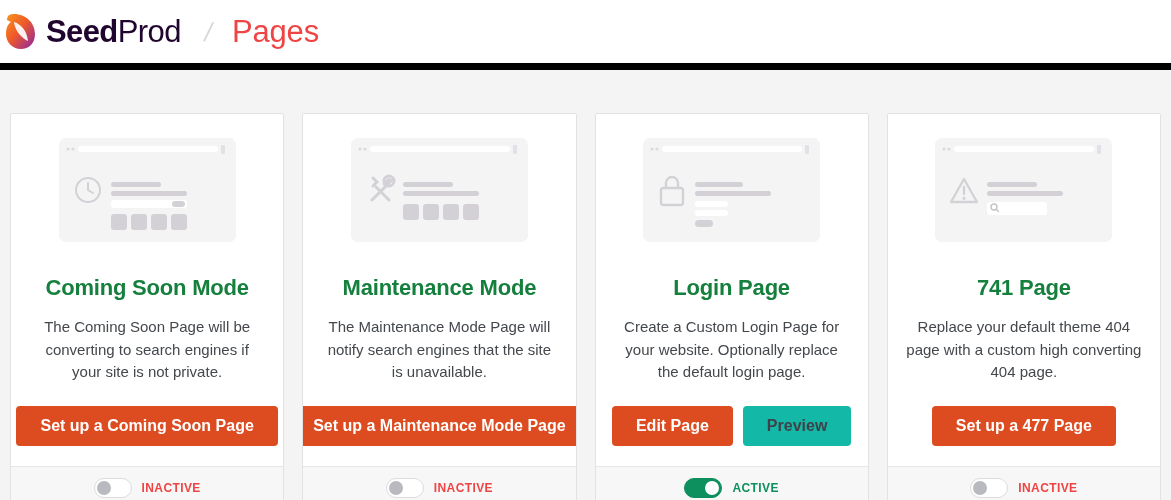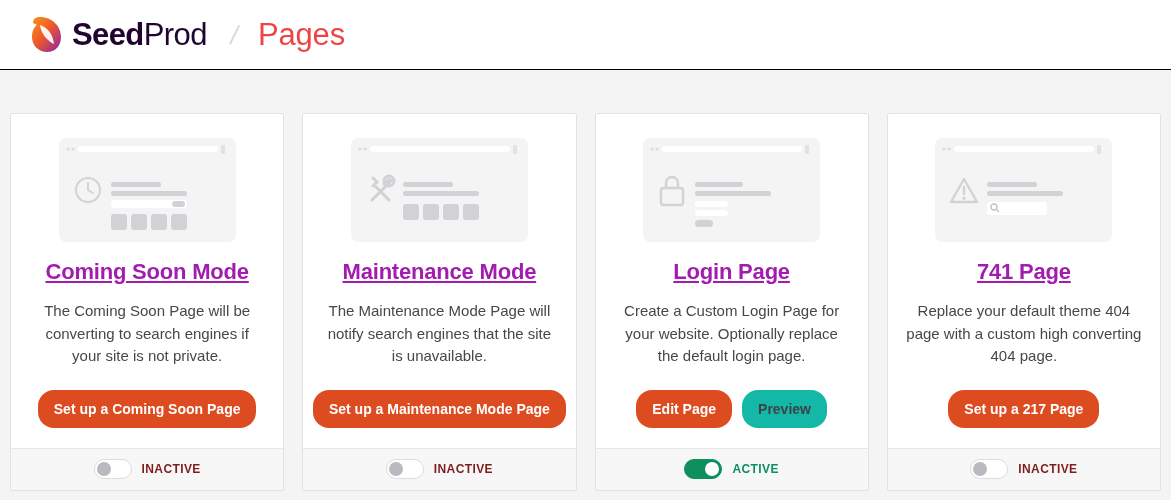--- a/index.html
+++ b/index.html
@@ -14,22 +14,22 @@
     font-family: "Liberation Sans", sans-serif;
     -webkit-font-smoothing: antialiased;
   }
 
   
   .app-header {
     height: 70px;
     background: #ffffff;
     display: flex;
     align-items: center;
-    padding: 0 0 0 30px;
-    border-bottom: 1px solid #000000;
+    padding: 0 0 0 4px;
+    border-bottom: 7px solid #000000;
   }
   .brand {
     display: flex;
     align-items: center;
     gap: 8px;
   }
   .brand-logo { width: 34px; height: 38px; display: block; flex: none; }
   .brand-name {
     font-size: 31px;
     letter-spacing: -0.6px;
@@ -83,49 +83,48 @@
     height: 104px;
     background: #f4f4f5;
     border-radius: 7px;
     padding: 0;
     display: block;
     margin-bottom: 18px;
   }
   .card-title {
     font-size: 22px;
     font-weight: 700;
-    color: #a21caf;
-    margin: 0 0 16px 0;
+    color: #15803d;
+    margin: 16px 0 16px 0;
     text-align: center;
     letter-spacing: -0.2px;
     line-height: 1.1;
-    text-decoration: underline;
   }
   .card-desc {
     font-size: 15px;
     line-height: 1.5;
     color: #44484c;
     text-align: center;
     margin: 0 0 22px 0;
     max-width: 238px;
   }
   .btn-row {
     display: flex;
     gap: 10px;
     justify-content: center;
     align-items: center;
     margin-top: auto;
   }
   .btn {
     border: none;
-    border-radius: 16px;
+    border-radius: 4px;
     font-family: "Liberation Sans", sans-serif;
-    font-size: 14px;
+    font-size: 16px;
     font-weight: 700;
-    padding: 11px 16px;
+    padding: 11px 24px;
     cursor: pointer;
     line-height: 1.15;
     white-space: nowrap;
   }
   .btn-primary { background: #dd4b20; color: #ffffff; }
   .btn-secondary { background: #14b8a6; color: #3c434a; }
 
   
   .card-footer {
     background: #f7f7f7;
@@ -154,21 +153,21 @@
     height: 14px;
     border-radius: 50%;
   }
   .toggle.off .knob { left: 2px;  background: #b9b9c0; }
   .toggle.on  .knob { right: 2px; background: #ffffff; }
   .toggle-label {
     font-size: 12px;
     font-weight: 700;
     letter-spacing: 0.4px;
   }
-  .toggle-label.off { color: #7f1d1d; }
+  .toggle-label.off { color: #ef4444; }
   .toggle-label.on  { color: #0e8f5e; }
 </style>
 </head>
 <body>
 
 <div class="app-header">
   <div class="brand">
     <svg class="brand-logo" viewBox="0 0 34 38">
       <defs>
         <linearGradient id="leafgrad" x1="0" y1="0" x2="1" y2="1">
@@ -317,21 +316,21 @@
         <rect x="52" y="53" width="76" height="5" rx="2.5" fill="#d3d1d6"></rect>
         <rect x="52" y="64" width="60" height="13" rx="3" fill="#ffffff"></rect>
         <g stroke="#c5c3c9" stroke-width="1.4" fill="none">
           <circle cx="59" cy="69" r="3"></circle>
           <path d="M61.3 71.3 L63.5 73.5" stroke-linecap="round"></path>
         </g>
       </svg>
       <h3 class="card-title">741 Page</h3>
       <p class="card-desc">Replace your default theme 404 page with a custom high converting 404 page.</p>
       <div class="btn-row">
-        <button class="btn btn-primary">Set up a 217 Page</button>
+        <button class="btn btn-primary">Set up a 477 Page</button>
       </div>
     </div>
     <div class="card-footer">
       <div class="toggle off">
           <span class="knob"></span>
         </div>
       <span class="toggle-label off">INACTIVE</span>
     </div>
   </div>
 

